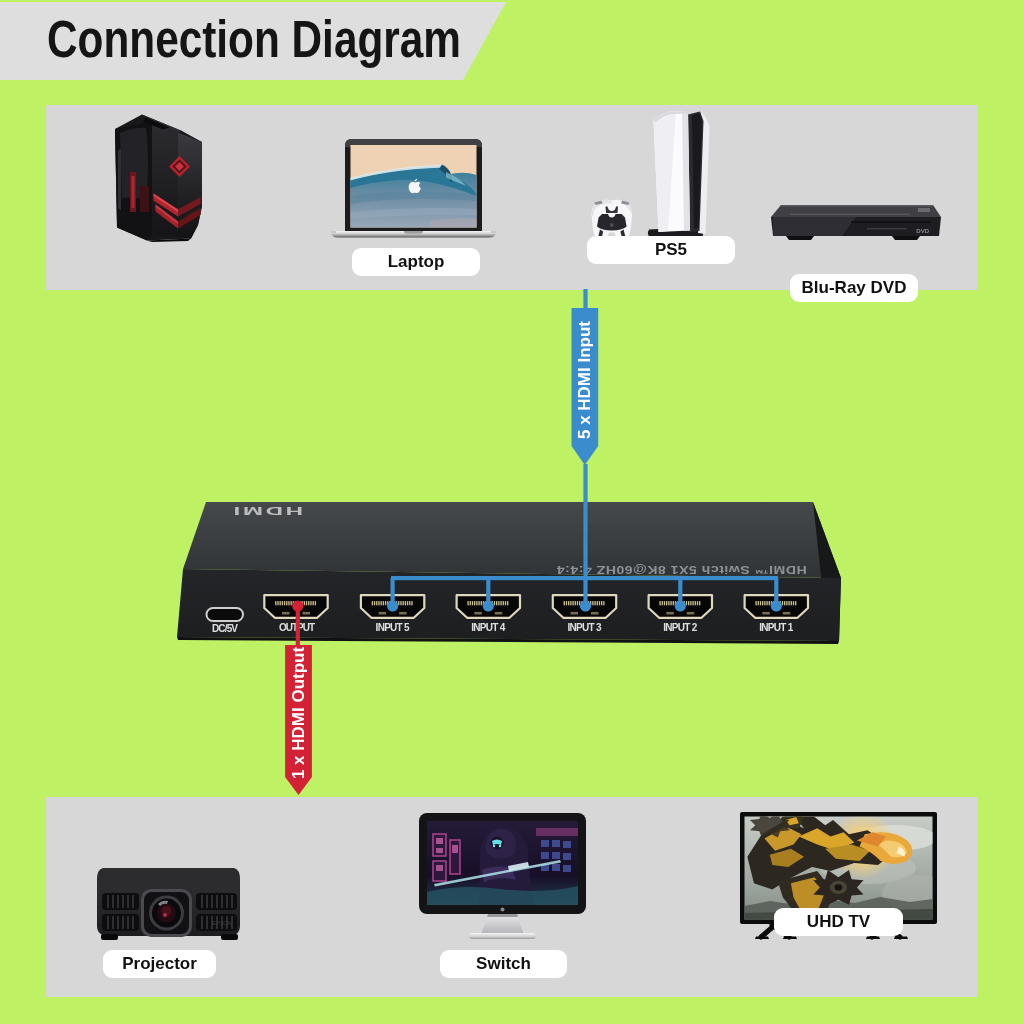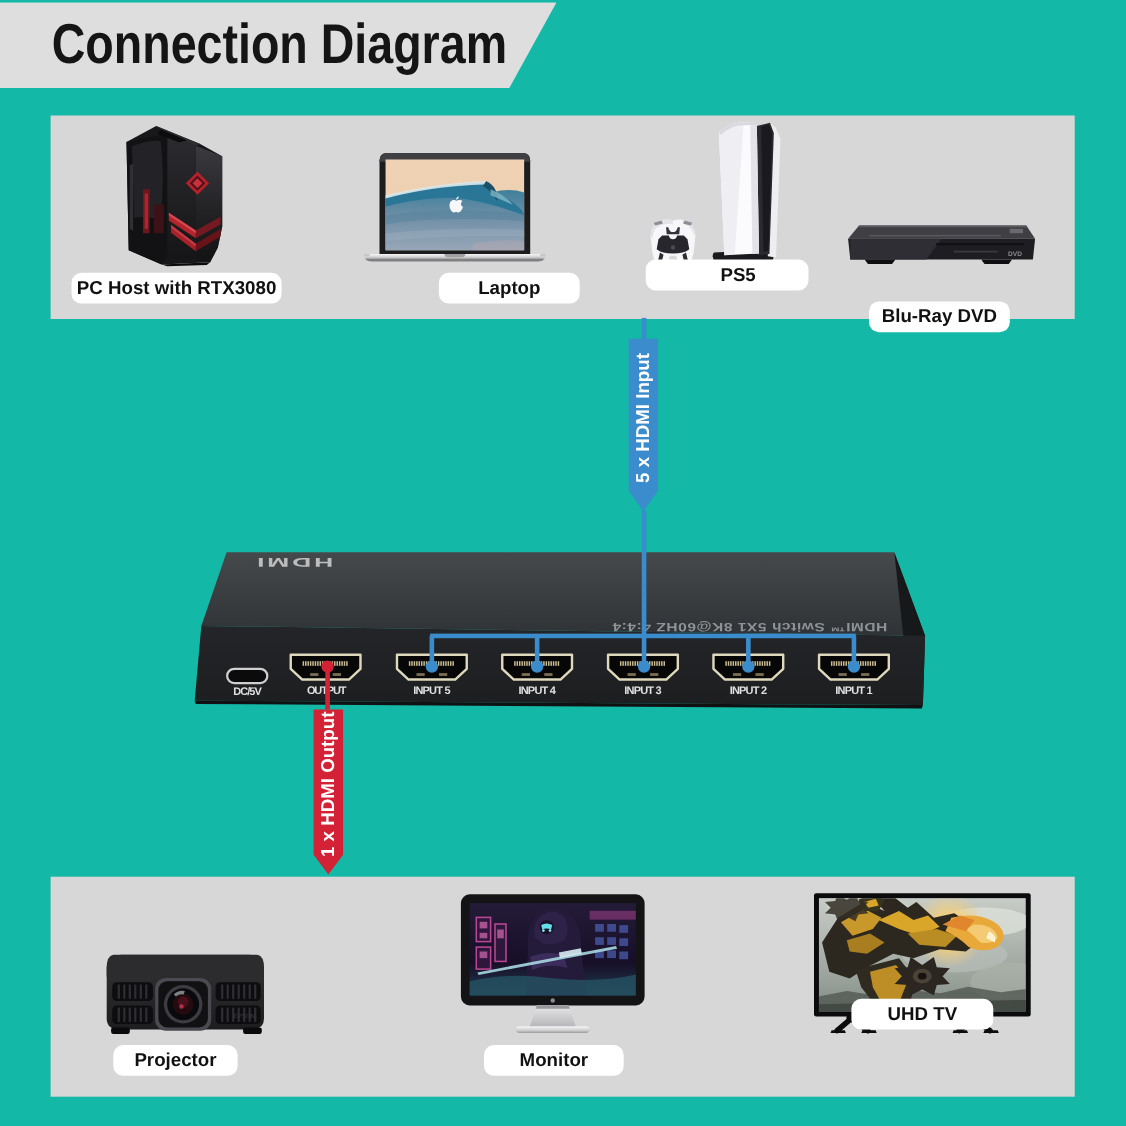--- a/index.html
+++ b/index.html
@@ -1,17 +1,17 @@
 <!DOCTYPE html>
 <html><head>
 <meta charset="utf-8">
 <style>
   html,body{margin:0;padding:0;background:#ffffff;}
   body{width:1024px;height:1024px;font-family:"Liberation Sans",sans-serif;}
-  #stage{position:relative;width:1024px;height:1024px;overflow:hidden;background:#14b8a6;}
+  #stage{position:relative;width:1024px;height:1024px;overflow:hidden;background:#bef264;}
   .lbl{position:absolute;background:#ffffff;border-radius:9px;color:#111;font-weight:bold;font-size:17px;text-align:center;line-height:28px;height:28px;}
 </style>
 </head>
 <body>
 <div id="stage">
 
   <div style="position:absolute;left:0;top:2px;width:506px;height:78px;background:#dedede;clip-path:polygon(0 0,506px 0,463px 78px,0 78px);"></div>
   <div style="position:absolute;left:47px;top:2px;height:76px;font-size:51px;font-weight:bold;color:#151515;line-height:76px;white-space:nowrap;transform:scaleX(0.83);transform-origin:0 0;">Connection Diagram</div>
 
   <div style="position:absolute;left:46px;top:105px;width:931px;height:185px;background:#d7d7d7;"></div>
@@ -447,21 +447,20 @@
         <path d="M886,925 L872,937"></path>
         <path d="M883,925 L900,937"></path>
       </g>
       <path d="M756,936.5 h12 l1,2.5 h-14 Z" fill="#0c0c0e"></path>
       <path d="M784,936.5 h12 l1,2.5 h-14 Z" fill="#0c0c0e"></path>
       <path d="M867,936.5 h12 l1,2.5 h-14 Z" fill="#0c0c0e"></path>
       <path d="M895,936.5 h12 l1,2.5 h-14 Z" fill="#0c0c0e"></path>
     </g>
   </svg>
 
-  <div class="lbl" style="left:65px;top:248px;width:191px;">PC Host with RTX3080</div>
-  <div class="lbl" style="left:352px;top:248px;width:128px;margin-left:47px;">Laptop</div>
+  <div class="lbl" style="left:352px;top:248px;width:128px;">Laptop</div>
   <div class="lbl" style="left:587px;top:236px;width:128px;padding-left:20px;">PS5</div>
   <div class="lbl" style="left:790px;top:248px;width:128px;margin-top:26px;">Blu-Ray DVD</div>
   <div class="lbl" style="left:103px;top:950px;width:113px;">Projector</div>
-  <div class="lbl" style="left:440px;top:950px;width:127px;">Monitor</div>
+  <div class="lbl" style="left:440px;top:950px;width:127px;">Switch</div>
   <div class="lbl" style="left:774px;top:908px;width:129px;">UHD TV</div>
 
 </div>
 
 </body></html>

